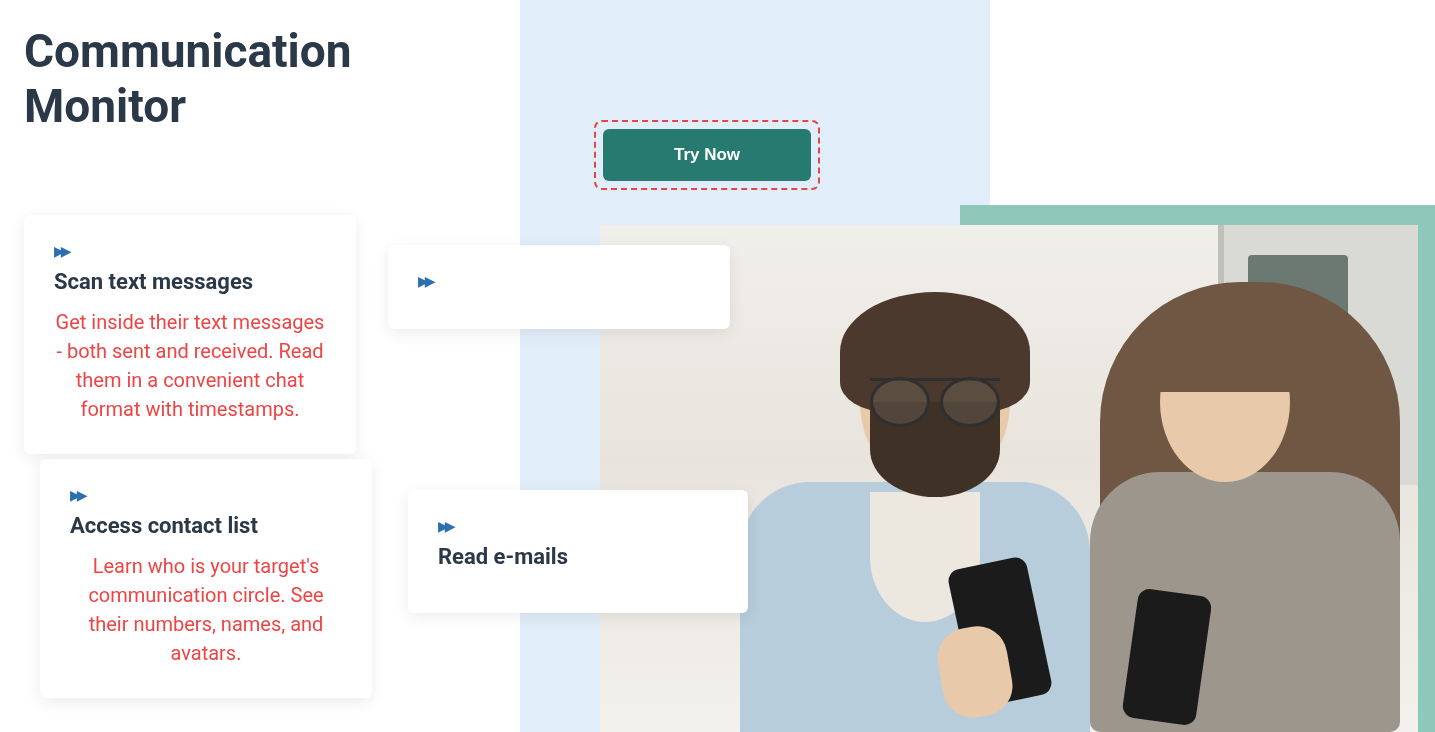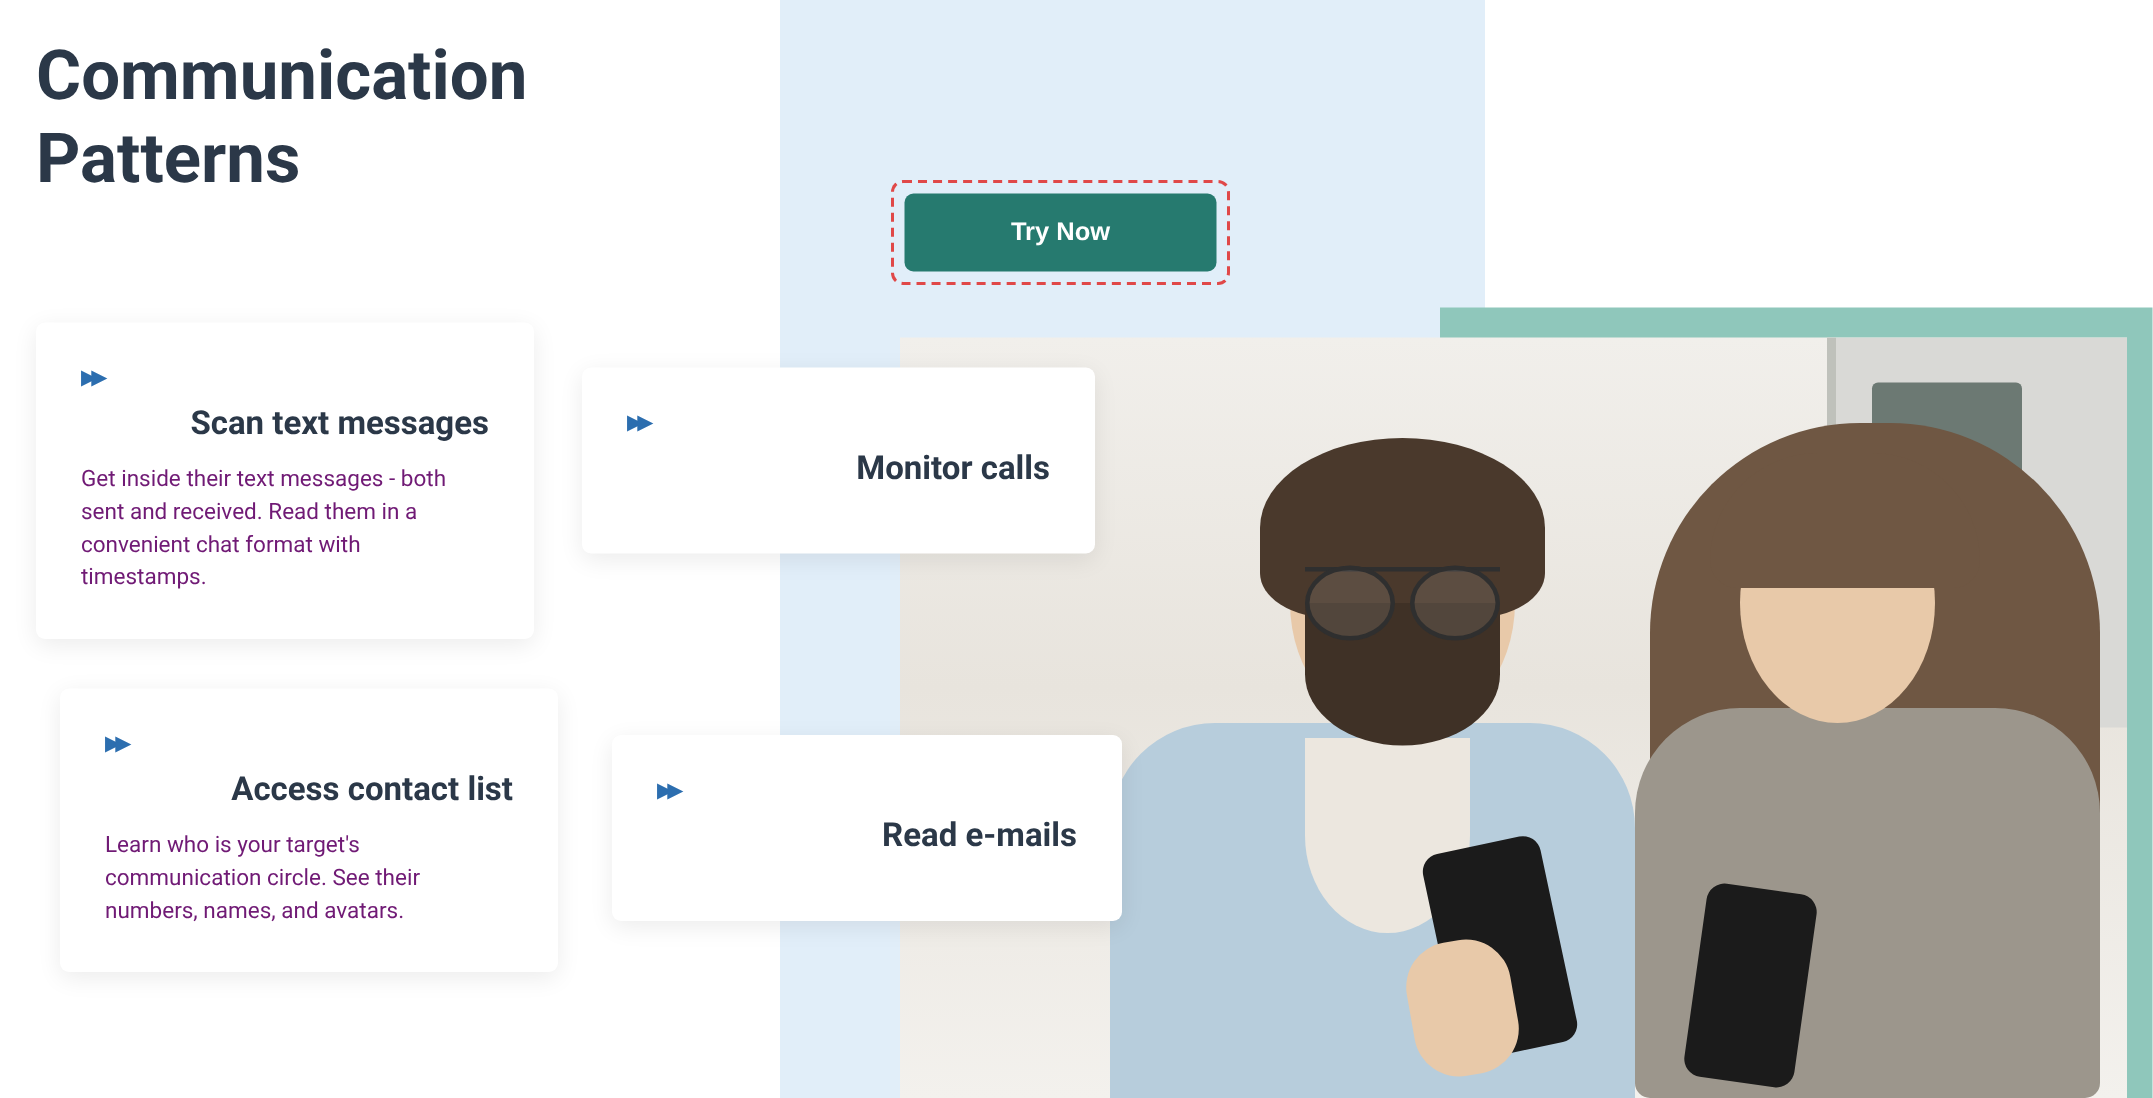--- a/index.html
+++ b/index.html
@@ -86,26 +86,26 @@
       font-size: 14px;
       margin-bottom: 10px;
       display: block;
       letter-spacing: -4px;
     }
     .card .card-title {
       font-size: 22px;
       font-weight: 700;
       color: #2b3848;
       margin-bottom: 14px;
-      text-align: right;
     }
     .card .card-text {
-      font-size: 15px;
-      color: #701a75;
+      font-size: 20px;
+      color: #ef4444;
       line-height: 1.45;
+      text-align: center;
     }
     .card1 {
       left: 24px;
       top: 215px;
       width: 332px;
     }
     .card2 {
       left: 388px;
       top: 245px;
       width: 342px;
@@ -309,36 +309,35 @@
     }
   </style>
 </head>
 <body>
 
 <div class="container">
 
   <div class="blue-bg"></div>
 
   <h1 class="page-title">Communication
-Patterns</h1>
+Monitor</h1>
 
 
   <div class="try-now-wrapper">
     <button class="try-now-button">Try Now</button>
   </div>
 
   <div class="card card1">
     <span class="icon">▶▶</span>
     <h3 class="card-title">Scan text messages</h3>
     <p class="card-text">Get inside their text messages - both sent and received. Read them in a convenient chat format with timestamps.</p>
   </div>
 
   <div class="card card2">
     <span class="icon">▶▶</span>
-    <h3 class="card-title">Monitor calls</h3>
   </div>
 
   <div class="card card3">
     <span class="icon">▶▶</span>
     <h3 class="card-title">Access contact list</h3>
     <p class="card-text">Learn who is your target's communication circle. See their numbers, names, and avatars.</p>
   </div>
 
   <div class="card card4">
     <span class="icon">▶▶</span>

